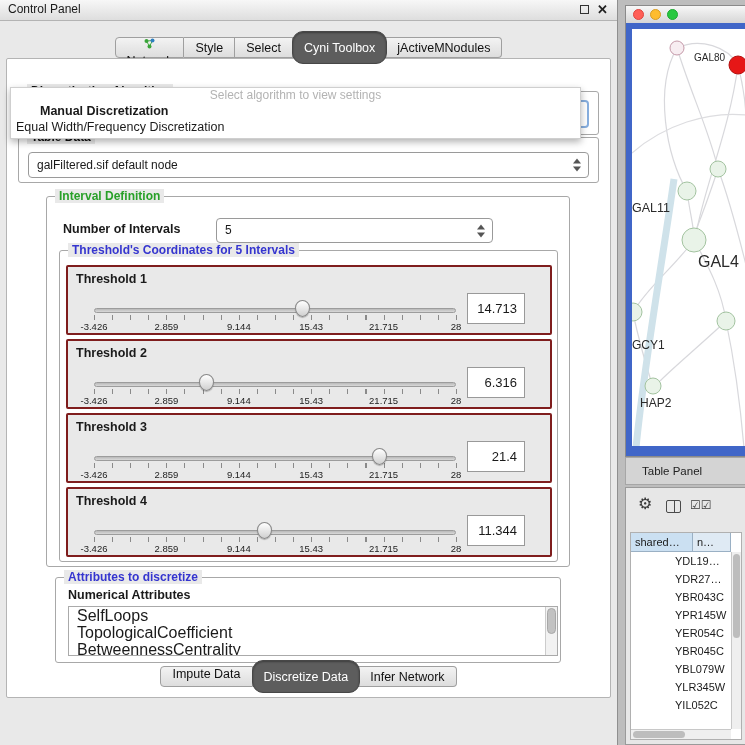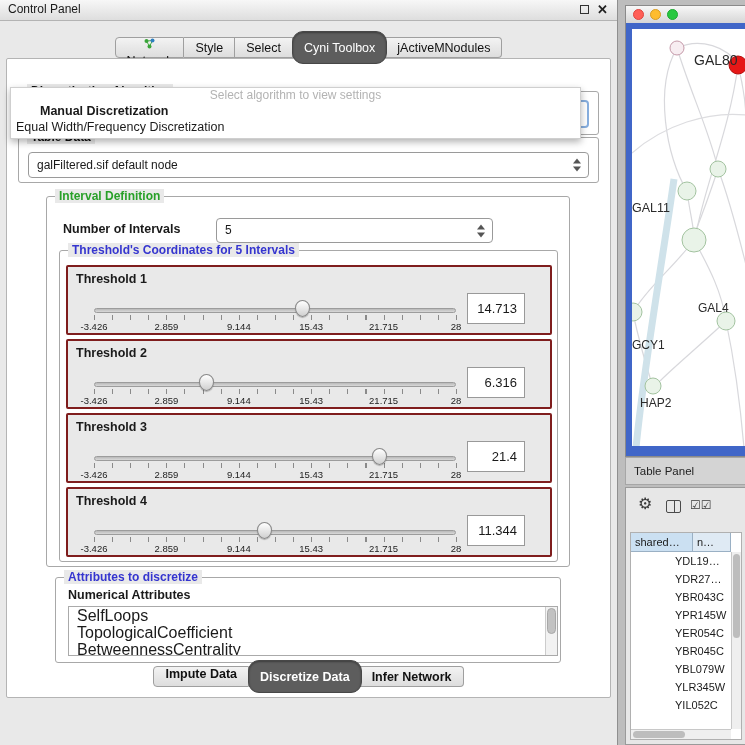--- a/index.html
+++ b/index.html
@@ -10,21 +10,21 @@
   .control-panel{position:absolute;left:0;top:0;width:618px;height:745px;background:#e9e9e9;
                  border-right:1px solid #8f8f8f;box-sizing:border-box;}
   .cp-titlebar{position:absolute;left:0;top:0;right:0;height:20px;
                background:linear-gradient(#f7f7f7,#dedede);border-bottom:1px solid #b3b3b3;}
   .cp-title{position:absolute;left:8px;top:0;font-size:12px;line-height:19px;color:#1a1a1a;}
   .win-float{position:absolute;right:28px;top:5px;width:9px;height:9px;border:1.5px solid #333;box-sizing:border-box;}
   .win-close{position:absolute;right:9px;top:2px;font-size:13px;font-weight:bold;color:#222;line-height:16px;}
 
   .tabbar{position:absolute;left:0;right:0;display:flex;justify-content:center;align-items:center;}
   .tabbar.top{top:31px;}
-  .tabbar.bottom{top:660px;font-weight:bold;}
+  .tabbar.bottom{top:660px;}
   .tab{display:flex;align-items:center;gap:5px;padding:0 11px;height:21px;box-sizing:border-box;
        font-size:12.5px;color:#111;background:linear-gradient(#f3f3f3,#dddddd);
        border:1px solid #9f9f9f;border-left:none;cursor:default;white-space:nowrap;}
   .tab:first-child{border-left:1px solid #9f9f9f;border-radius:4px 0 0 4px;flex-direction:column;}
   .tab:last-child{border-radius:0 4px 4px 0;}
   .tab.selected{background:#5d5d5d;color:#fff;border:1px solid #474747;border-radius:11px;
                 height:33px;margin:0 -1px;z-index:2;box-shadow:inset 0 1px 2px rgba(0,0,0,.35);}
   .net-tab-icon{display:inline-block;width:11px;height:11px;}
 
   .cp-body{position:absolute;left:6px;top:58px;width:605px;height:640px;background:#ffffff;
@@ -110,21 +110,21 @@
   .tl-red{left:7px;background:#ff5f57;border:1px solid #e0443e;}
   .tl-yellow{left:24px;background:#febc2e;border:1px solid #d89c22;}
   .tl-green{left:41px;background:#28c840;border:1px solid #1ea832;}
   .net-frame{position:absolute;left:0;top:17px;right:0;bottom:0;background:#4066c8;}
   .net-canvas{position:absolute;left:6px;top:6px;right:0;bottom:10px;background:#fff;overflow:hidden;}
   .net-label{position:absolute;color:#2a2a2a;white-space:nowrap;}
 
   
   .table-panel-bar{position:absolute;left:625px;top:457px;width:120px;height:28px;background:#d4d4d4;
                    border:1px solid #a6a6a6;border-right:none;box-sizing:border-box;
-                   font-size:11.5px;line-height:26px;padding-left:8px;color:#222;}
+                   font-size:11.5px;line-height:26px;padding-left:16px;color:#222;}
   .table-window{position:absolute;left:625px;top:487px;width:120px;height:258px;background:#e7e7e7;
                 border:1px solid #9a9a9a;border-right:none;box-sizing:border-box;}
   .tp-toolbar{position:absolute;left:0;top:4px;right:0;height:30px;}
   .gear-icon{position:absolute;left:12px;top:2px;font-size:16px;color:#3a3a3a;}
   .columns-icon{position:absolute;left:40px;top:8px;width:15px;height:13px;border:1.5px solid #4a4a4a;
                 border-radius:2px;box-sizing:border-box;}
   .columns-icon::before{content:"";position:absolute;left:50%;top:0;bottom:0;width:1.5px;background:#4a4a4a;}
   .select-cols-icon{position:absolute;left:64px;top:6px;font-size:12px;color:#3a3a3a;}
   .tp-table{position:absolute;left:4px;top:44px;width:112px;bottom:4px;background:#fff;
             border:1px solid #b0b0b0;box-sizing:border-box;}
@@ -339,23 +339,23 @@
             <circle cx="45" cy="19" r="7" fill="#f7edf1" stroke="#c59aa9"></circle>
             <circle cx="106" cy="36" r="9" fill="#e61717" stroke="#b30d0d"></circle>
             <circle cx="86" cy="140" r="8" fill="#e9f3e8" stroke="#a3c3a0"></circle>
             <circle cx="55" cy="162" r="9" fill="#e9f3e8" stroke="#a3c3a0"></circle>
             <circle cx="62" cy="211" r="12" fill="#e9f3e8" stroke="#a3c3a0"></circle>
             <circle cx="1" cy="283" r="9" fill="#e9f3e8" stroke="#a3c3a0"></circle>
             <circle cx="94" cy="292" r="9" fill="#e9f3e8" stroke="#a3c3a0"></circle>
             <circle cx="21" cy="357" r="8" fill="#e9f3e8" stroke="#a3c3a0"></circle>
           </svg>
         <div id="net-labels">
-            <div class="net-label" style="left: 62px; top: 23px; font-size: 14px;">GAL80</div>
+            <div class="net-label" style="left: 62px; top: 23px; font-size: 10px;">GAL80</div>
             <div class="net-label" style="left: 0px; top: 172px; font-size: 12.5px;">GAL11</div>
-            <div class="net-label" style="left: 66px; top: 224px; font-size: 12px; margin-top: 48px;">GAL4</div>
+            <div class="net-label" style="left: 66px; top: 224px; font-size: 16px;">GAL4</div>
             <div class="net-label" style="left: 0px; top: 309px; font-size: 12px;">GCY1</div>
             <div class="net-label" style="left: 8px; top: 367px; font-size: 12px;">HAP2</div>
           </div>
       </div>
     </div>
   </div>
 
   <div class="table-panel-bar">
     <span>Table Panel</span>
   </div>

